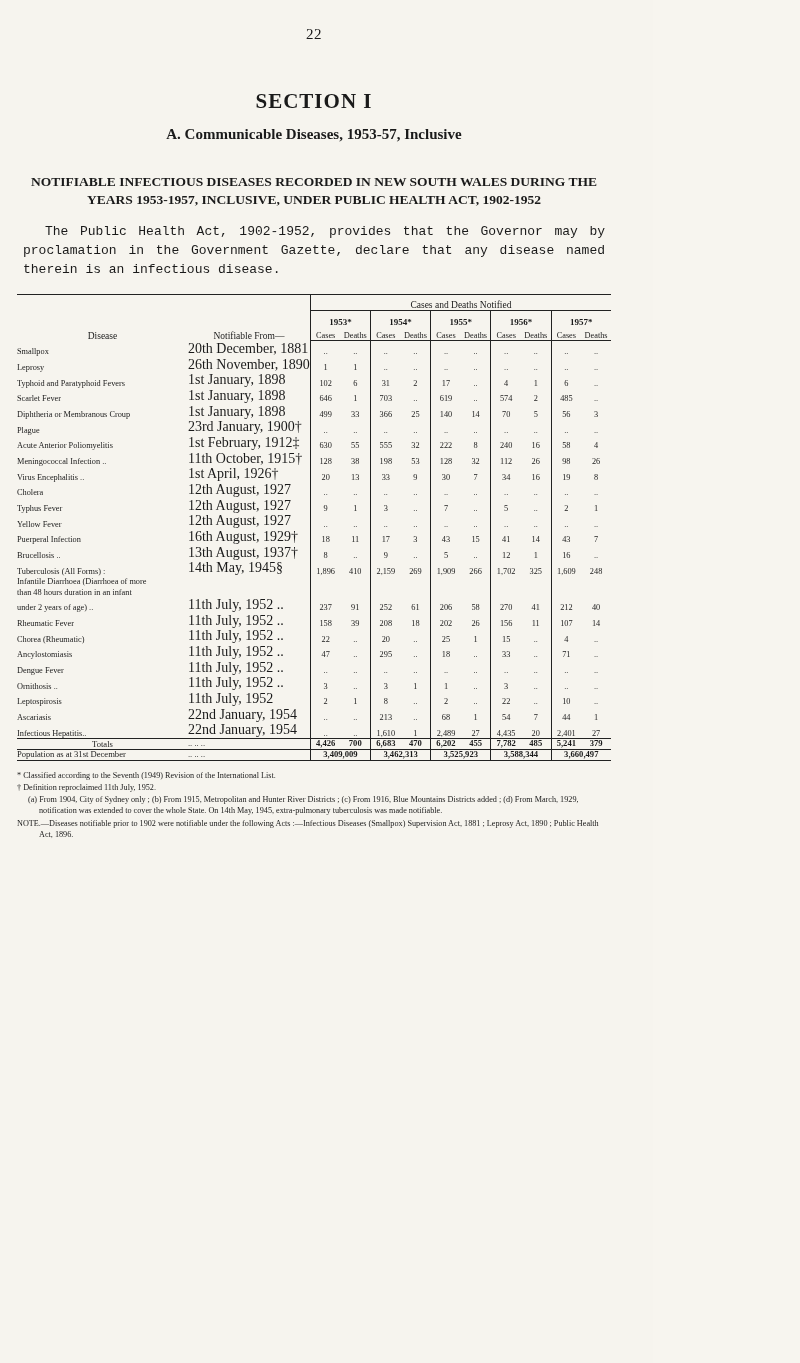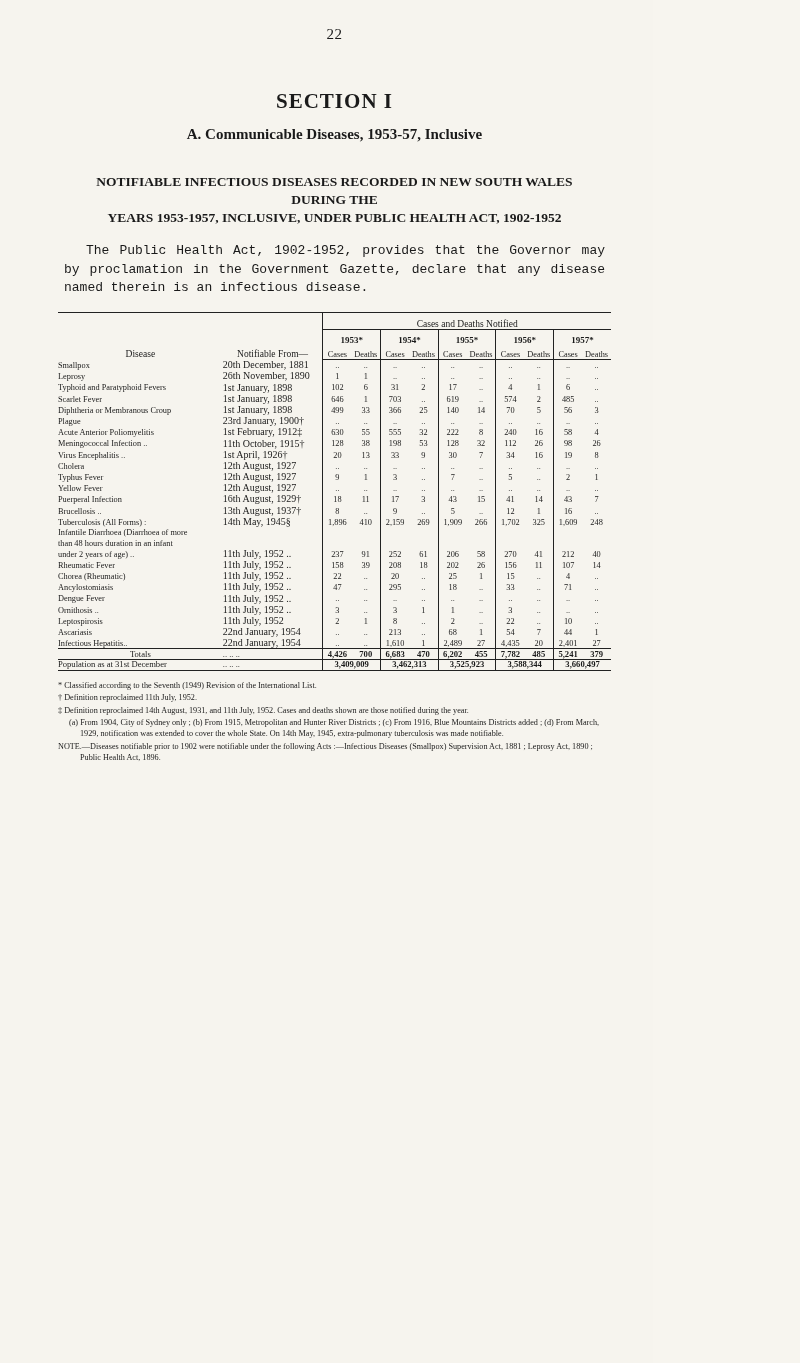--- a/index.html
+++ b/index.html
@@ -12,21 +12,21 @@
     height: 1363px;
     font-family: "Liberation Serif", serif;
     color: #1a1a1a;
     background: #f7f5ef;
     position: relative;
   }
   .page {
     width: 653px;
     height: 1363px;
     box-sizing: border-box;
-    padding: 26px 42px 0 58px;
+    padding: 26px 42px 0 17px;
     background: #f6f4ee;
     position: relative;
   }
   .page-number {
     text-align: center;
     font-size: 15px;
     font-family: "Liberation Serif", serif;
     margin-bottom: 46px;
     letter-spacing: 0.5px;
   }
@@ -94,21 +94,21 @@
     padding: 1px 0 2px 0;
   }
   .vline-l { border-left: 0.8px solid #222; }
   .disease-cell {
     font-size: 8.3px;
     white-space: nowrap;
     padding-left: 1px;
     line-height: 1.12;
   }
   .notif-cell {
-    font-size: 10px;
+    font-size: 14px;
     white-space: nowrap;
     padding-left: 3px;
     line-height: 1.12;
   }
   .num {
     text-align: center;
     font-size: 8.3px;
     line-height: 1.12;
     white-space: nowrap;
   }
@@ -582,18 +582,17 @@
       </tbody>
   </table>
 
   <div style="position:relative;">
     
   </div>
 
   <div class="footnotes">
     <p>* Classified according to the Seventh (1949) Revision of the International List.</p>
     <p>† Definition reproclaimed 11th July, 1952.</p>
-    <p>‡ Definition reproclaimed 14th August, 1931, and 11th July, 1952.  Cases and deaths shown are those notified during the year.</p>
     <p class="fn-block">(a) From 1904, City of Sydney only ;  (b) From 1915, Metropolitan and Hunter River Districts ;  (c) From 1916, Blue Mountains Districts added ;  (d) From March, 1929, notification was extended to cover the whole State.  On 14th May, 1945, extra-pulmonary tuberculosis was made notifiable.</p>
     <p class="note">NOTE.—Diseases notifiable prior to 1902 were notifiable under the following Acts :—Infectious Diseases (Smallpox) Supervision Act, 1881 ;  Leprosy Act, 1890 ;  Public Health Act, 1896.</p>
   </div>
 
 </div>
 
 </body></html>

